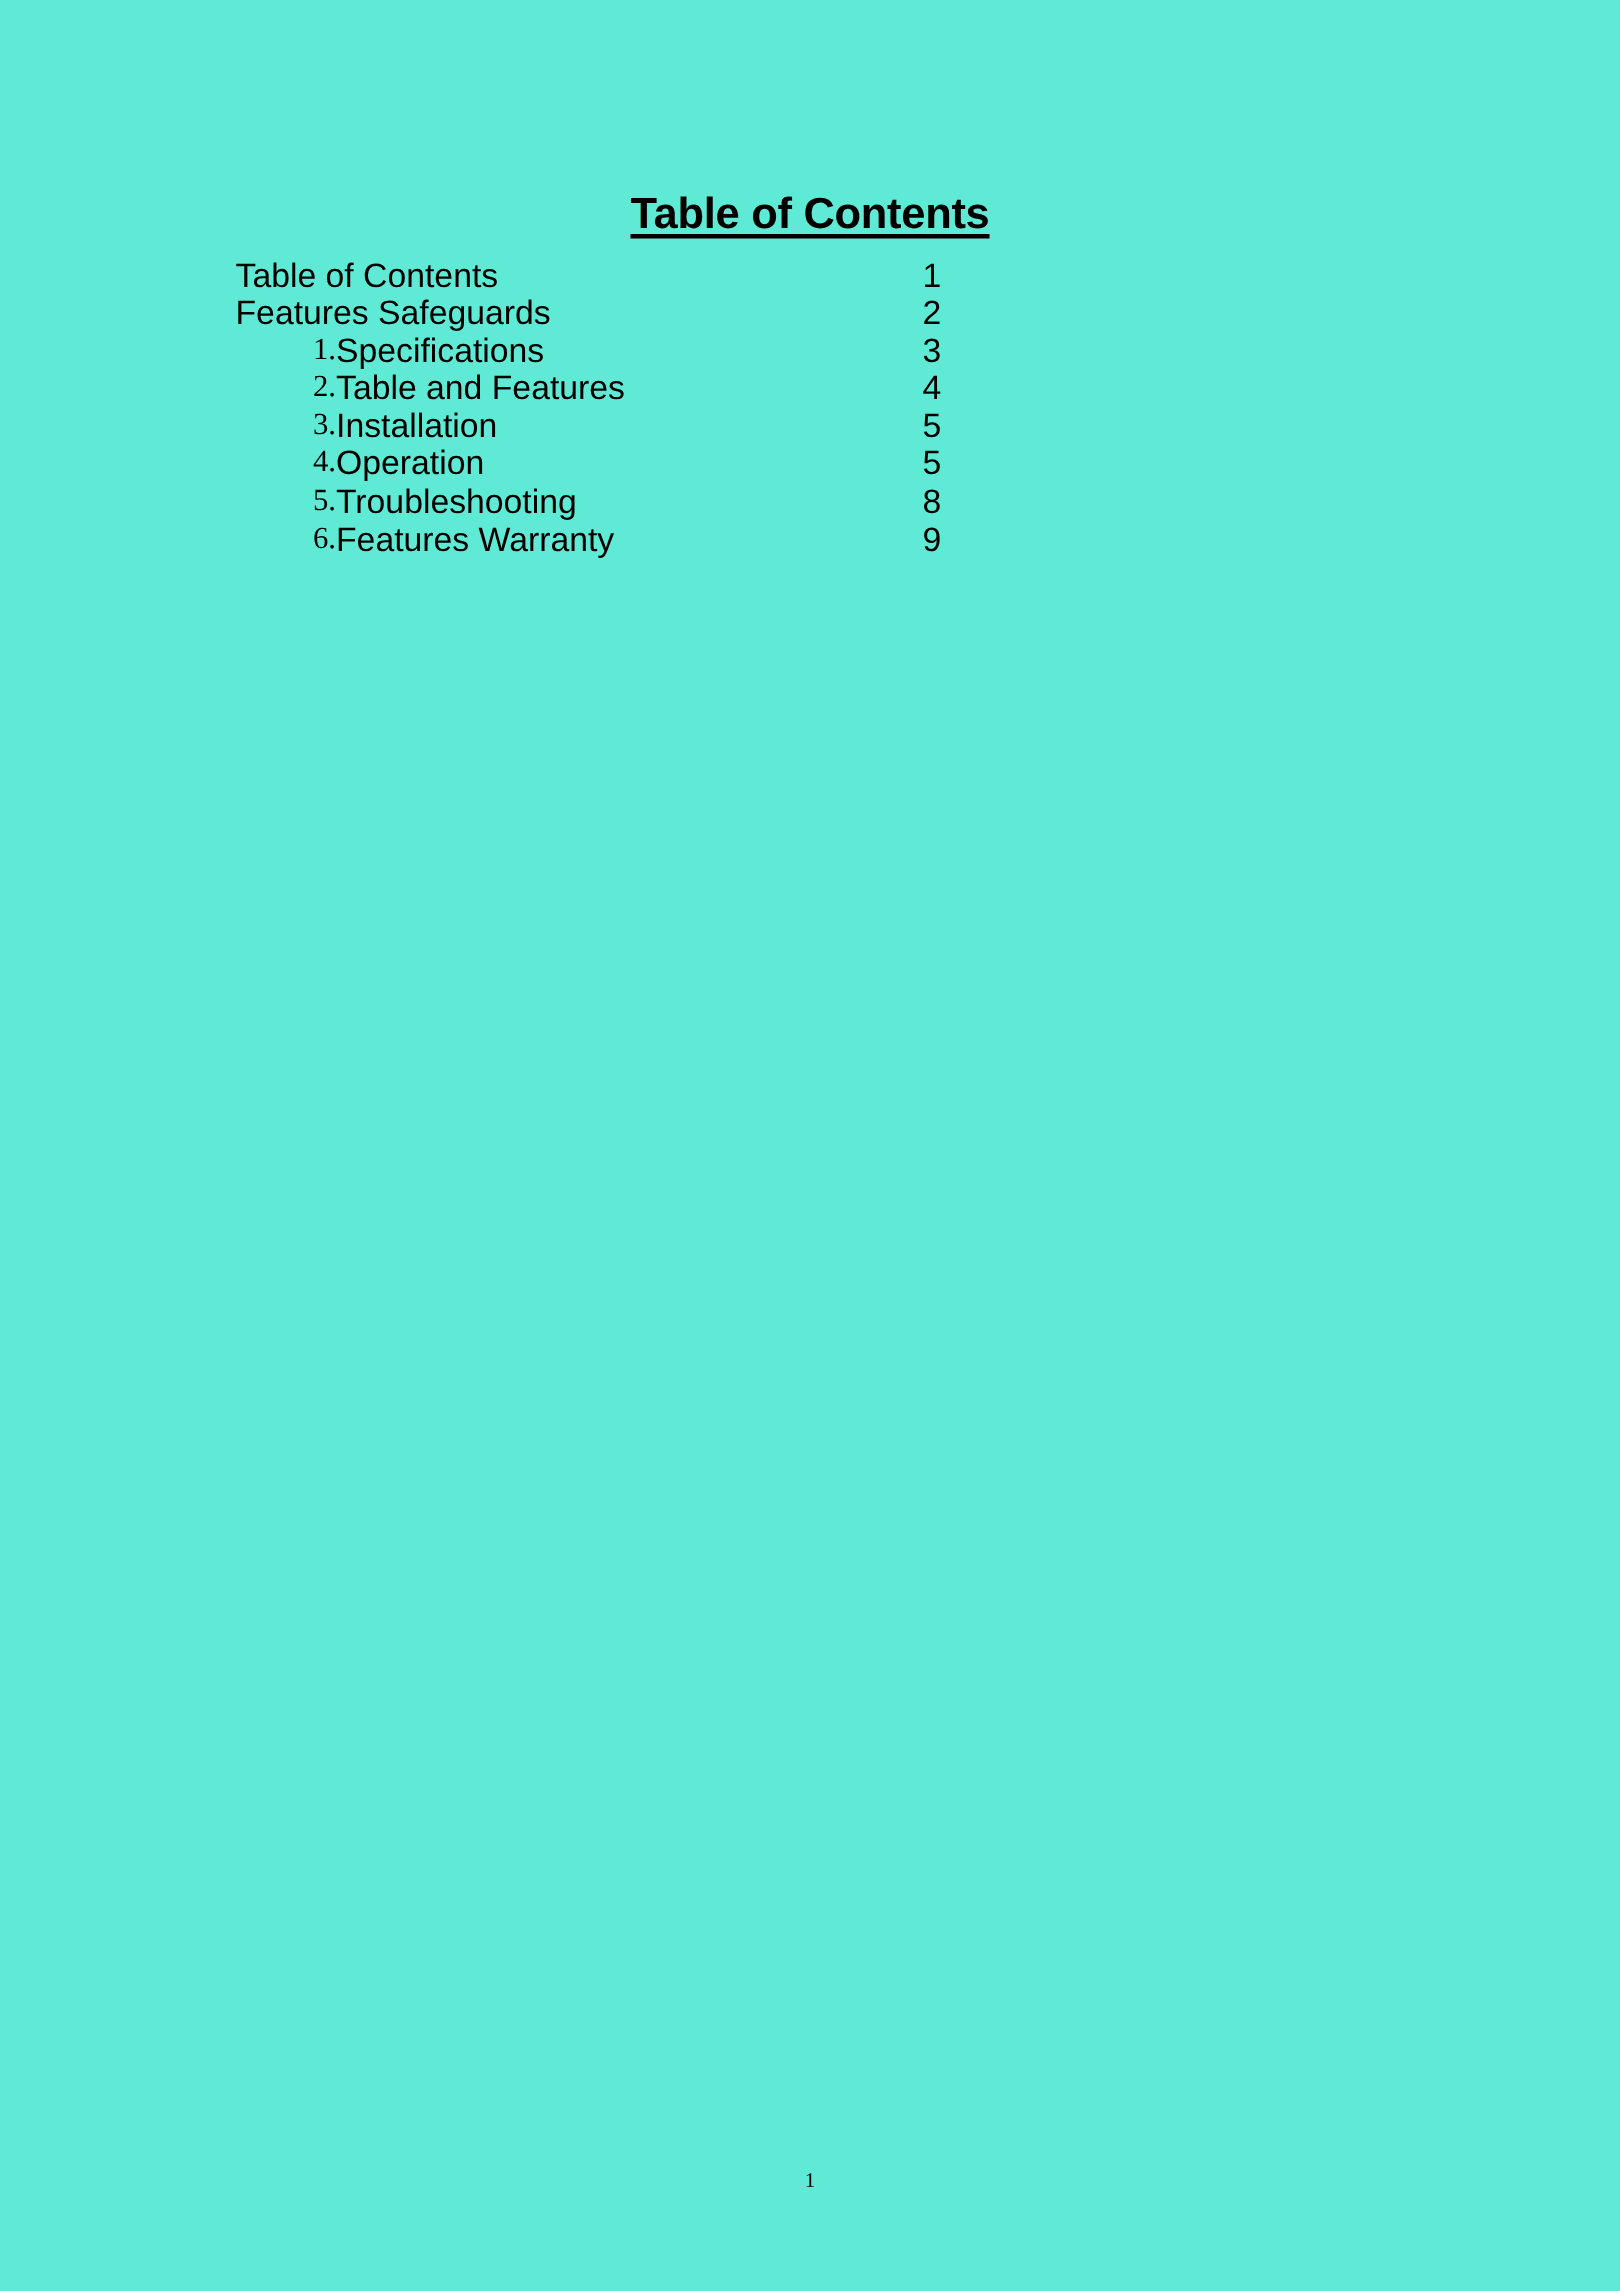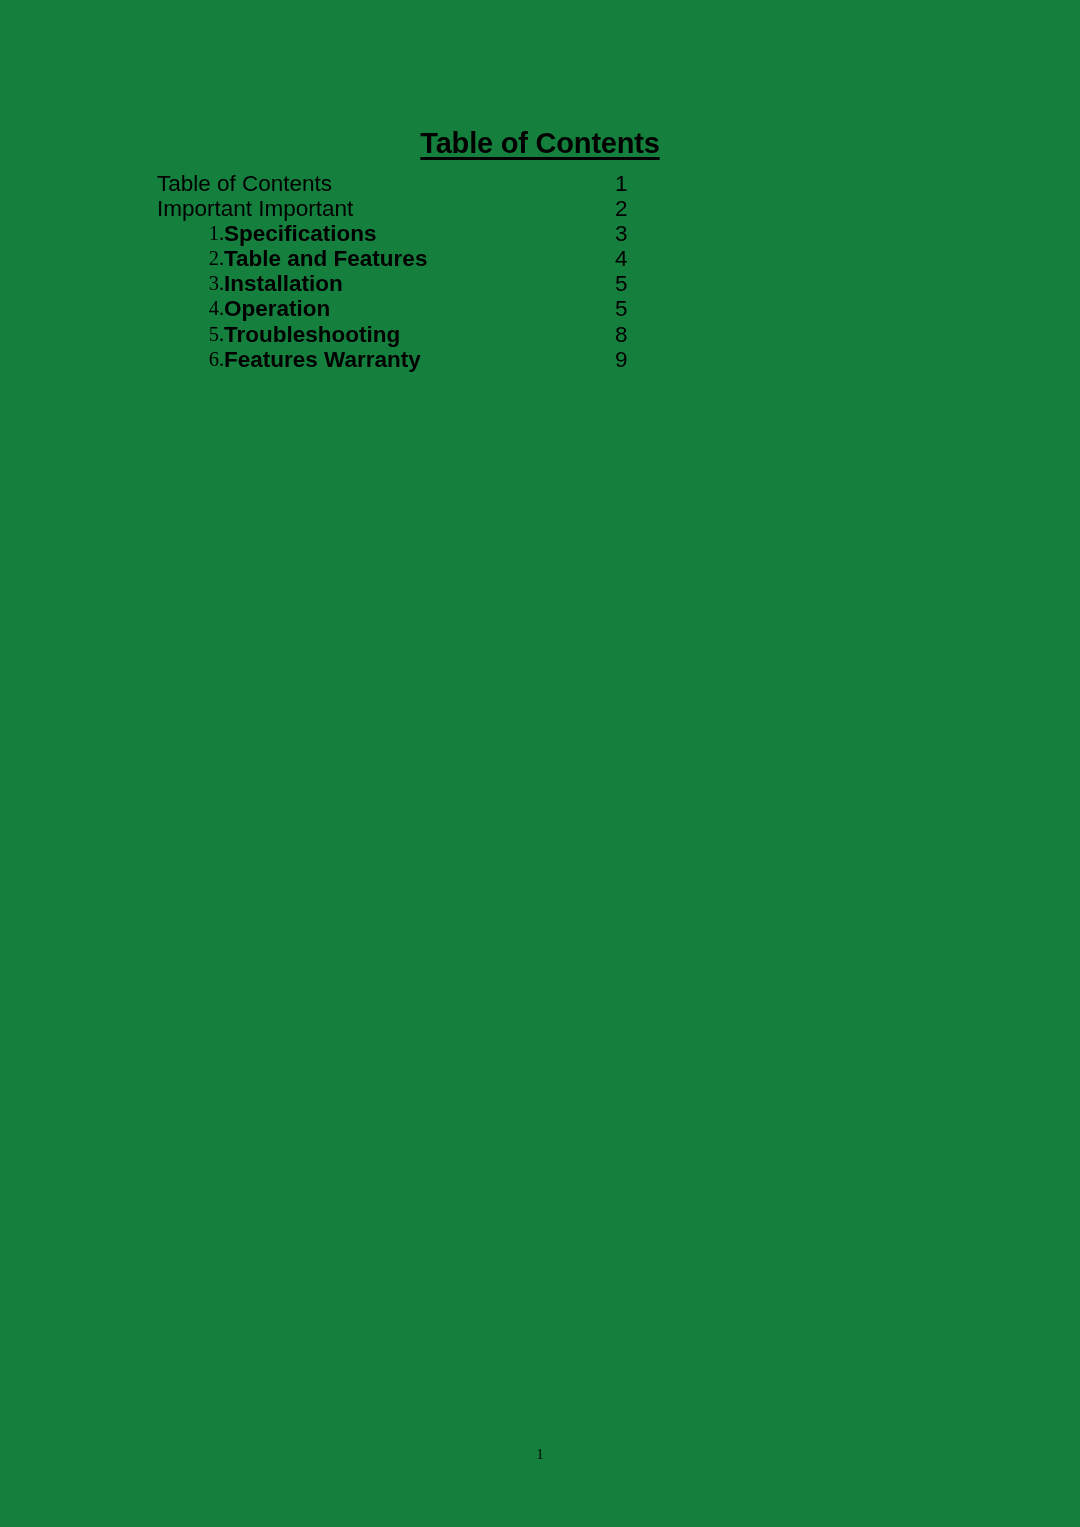--- a/index.html
+++ b/index.html
@@ -12,21 +12,21 @@
     height: 1527px;
     position: relative;
     font-family: "Liberation Sans", sans-serif;
     color: #000000;
     overflow: hidden;
   }
 
   .page {
     position: absolute;
     inset: 0;
-    background: #15803d;
+    background: #5eead4;
   }
 
   
   .doc-title {
     position: absolute;
     top: 108px;
     left: 0;
     width: 1080px;
     text-align: center;
     font-size: 29px;
@@ -54,21 +54,20 @@
     font-size: 22.5px;
     white-space: nowrap;
   }
   .toc-row .entry-title {
     display: inline-block;
     font-family: "Liberation Sans", sans-serif;
     font-size: 22.5px;
   }
   .toc-row.numbered .entry-title {
     padding-left: 67px;
-    font-weight: bold;
   }
   .toc-row .entry-num {
     position: absolute;
     left: 31px;
     top: 0;
     width: 36px;
     text-align: right;
     font-family: "Liberation Serif", serif;
     font-size: 20.5px;
   }
@@ -102,21 +101,21 @@
   </h1>
 
   <div class="toc">
 
     <div class="toc-row">
       <span class="entry-title">Table of Contents</span>
       <span class="entry-page">1</span>
     </div>
 
     <div class="toc-row">
-      <span class="entry-title">Important Important</span>
+      <span class="entry-title">Features Safeguards</span>
       <span class="entry-page">2</span>
     </div>
 
     <div class="toc-row numbered">
       <span class="entry-num">1.</span>
       <span class="entry-title">Specifications</span>
       <span class="entry-page">3</span>
     </div>
 
     <div class="toc-row numbered">

